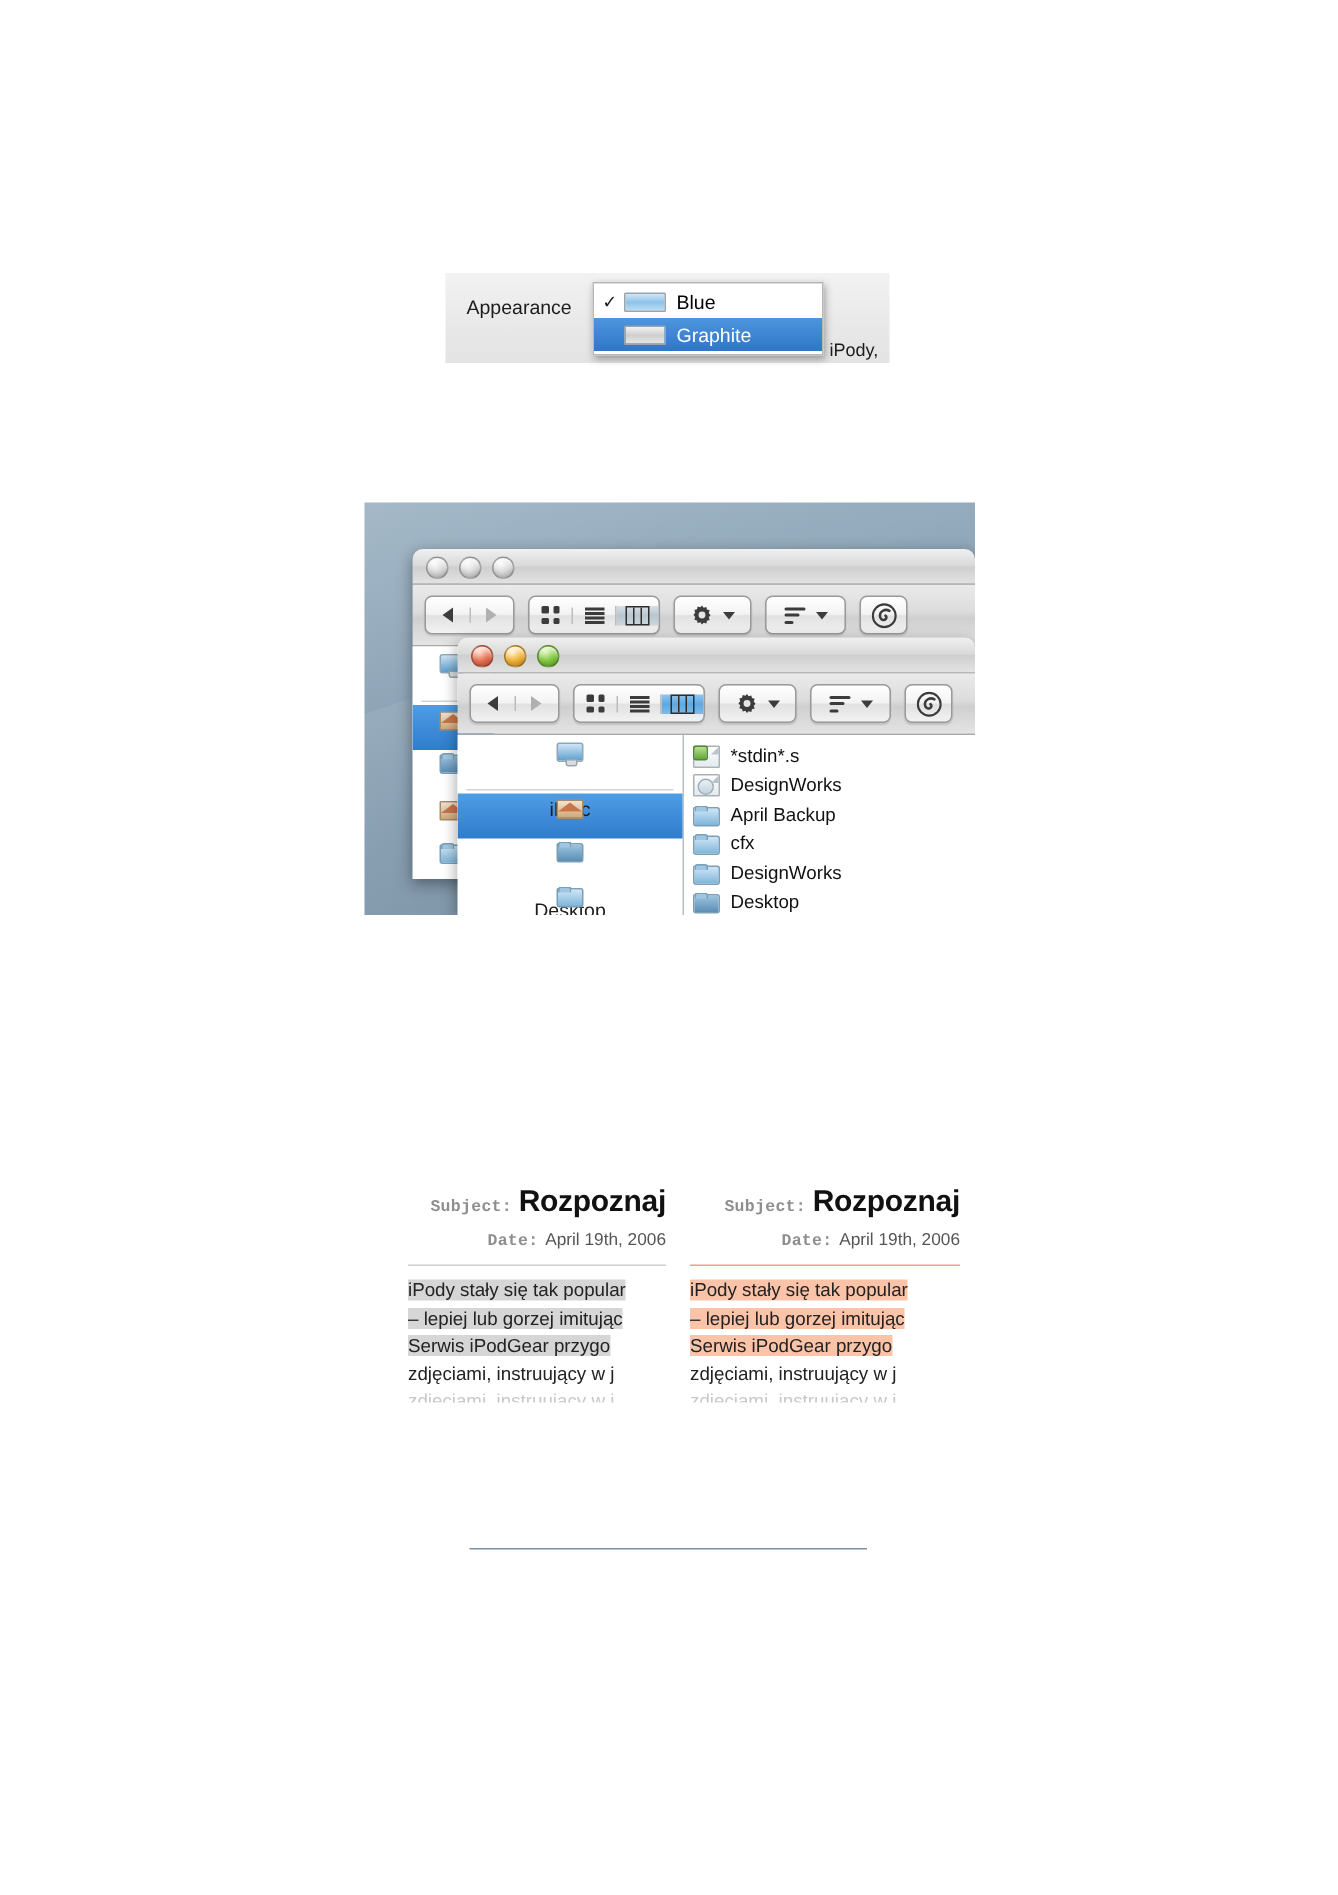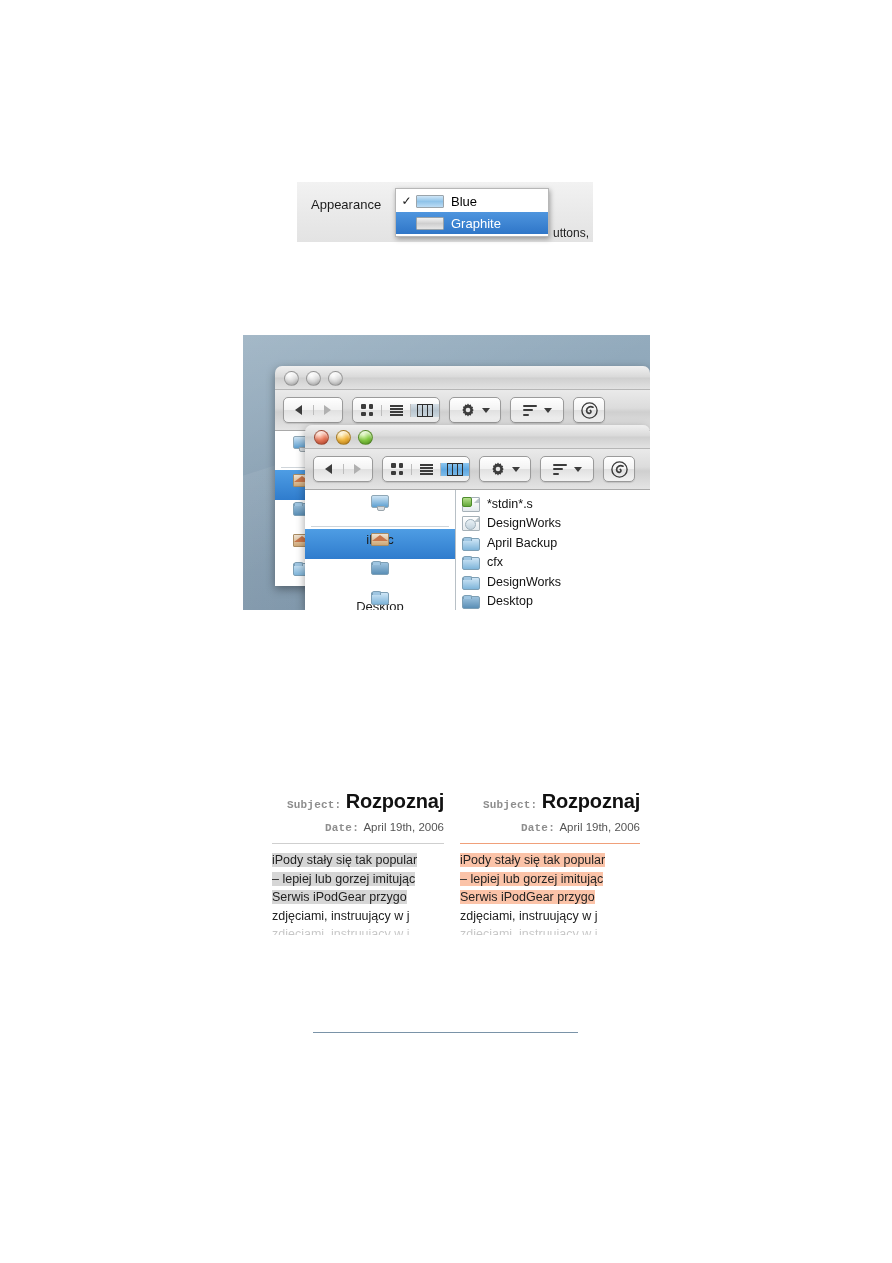--- a/index.html
+++ b/index.html
@@ -366,21 +366,21 @@
     background:#7a93a8;
   }
 </style>
 </head>
 <body>
 
 <div class="popup-button-edge"></div>
 
 <div id="fig-appearance">
   <div class="pref-row">Appearance</div>
-  <div class="trailing-text">uttons,</div>
+  <div class="trailing-text">iPody,</div>
 </div>
 
 <div class="appearance-menu">
   <div class="menu-item">
     <span class="check">✓</span>
     <span class="swatch blue"></span>
     <span class="label">Blue</span>
   </div>
   <div class="menu-item selected">
     <span class="check"></span>

